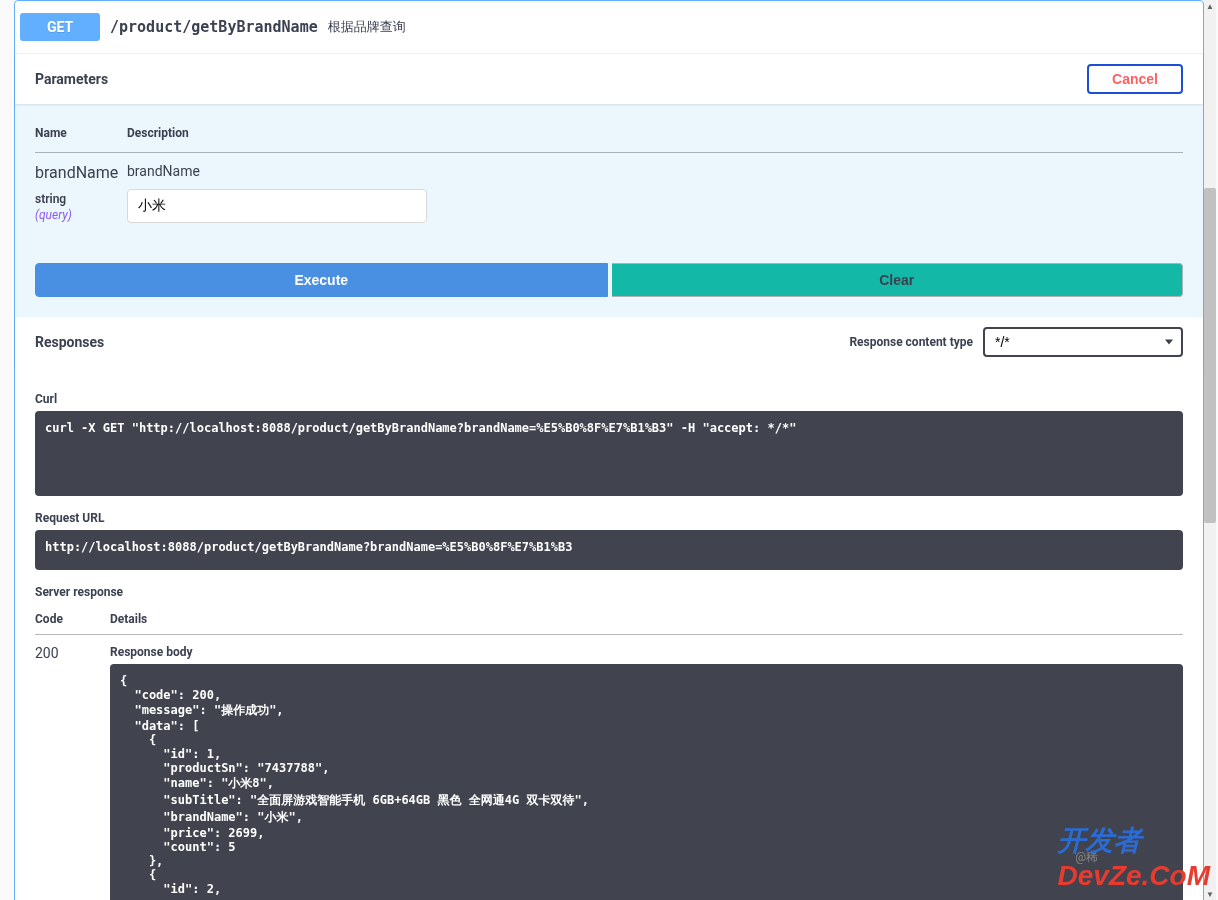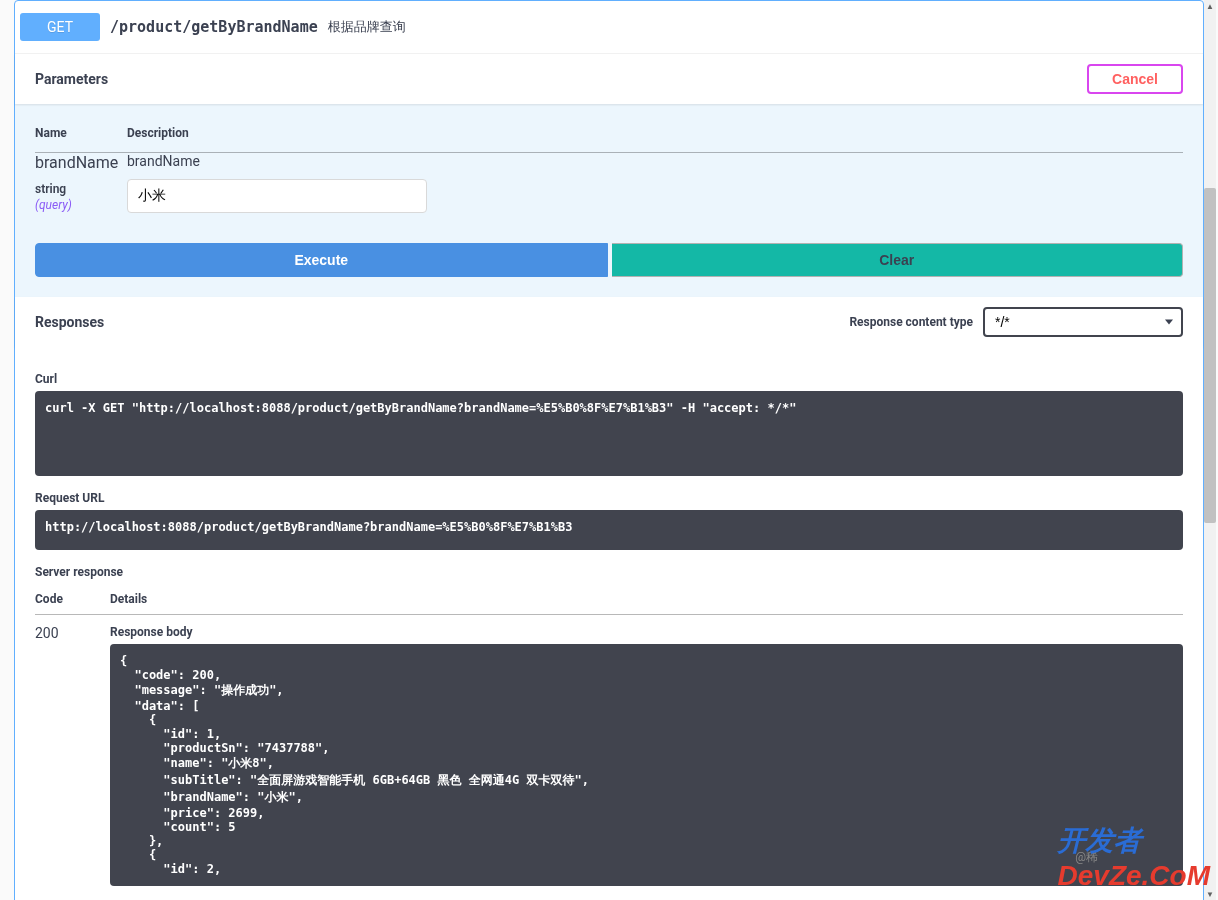--- a/index.html
+++ b/index.html
@@ -27,21 +27,21 @@
 .opblock-summary {
   display: flex;
   align-items: center;
   padding: 5px;
   cursor: pointer;
   border-bottom: 1px solid rgba(0,0,0,0.05);
 }
 .method-badge {
   background: #61affe;
   color: #fff;
-  font-weight: 400;
+  font-weight: 700;
   font-size: 14px;
   padding: 6px 15px;
   min-width: 80px;
   text-align: center;
   border-radius: 3px;
   text-shadow: 0 1px 0 rgba(0,0,0,.1);
 }
 .op-path {
   font-family: "Lucida Console", Monaco, monospace;
   font-weight: 600;
@@ -63,21 +63,21 @@
   padding: 10px 20px;
   background: #fff;
   box-shadow: 0 1px 2px rgba(0,0,0,.1);
 }
 .section-header h4 {
   font-size: 14px;
   font-weight: 700;
   color: #3b4151;
 }
 .btn-cancel {
-  border: 2px solid #d946ef;
+  border: 2px solid #1d4ed8;
   background: transparent;
   color: #ff6060;
   font-weight: 700;
   padding: 5px 23px;
   border-radius: 4px;
   font-size: 14px;
   cursor: pointer;
 }
 .params-table {
   width: 100%;
@@ -86,21 +86,21 @@
 }
 .params-table th {
   text-align: left;
   padding: 12px 0;
   font-size: 12px;
   font-weight: 700;
   color: #3b4151;
   border-bottom: 1px solid rgba(0,0,0,.15);
 }
 .params-wrap { padding: 10px 20px 20px; }
-.param-row td { padding: 0 0; vertical-align: top; }
+.param-row td { padding: 10px 0; vertical-align: top; }
 .param-name { font-size: 16px; font-weight: 400; color: #3b4151; }
 .param-type { font-size: 12px; font-weight: 600; color: #3b4151; margin-top: 10px; }
 .param-in { font-size: 12px; font-style: italic; color: #8b5cf6; margin-top: 2px; }
 .param-desc-text { color: #3b4151; font-size: 14px; margin-bottom: 10px; }
 .param-input {
   border: 1px solid #d9d9d9;
   border-radius: 4px;
   padding: 8px 10px;
   font-size: 14px;
   width: 300px;

